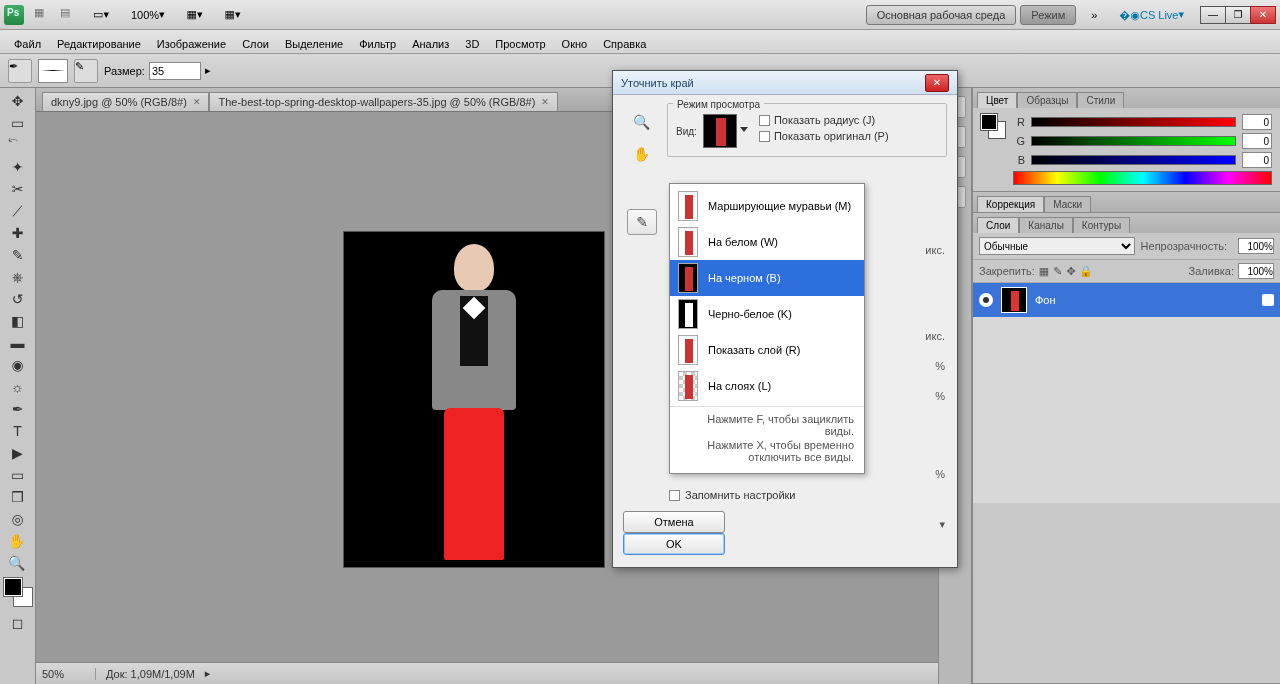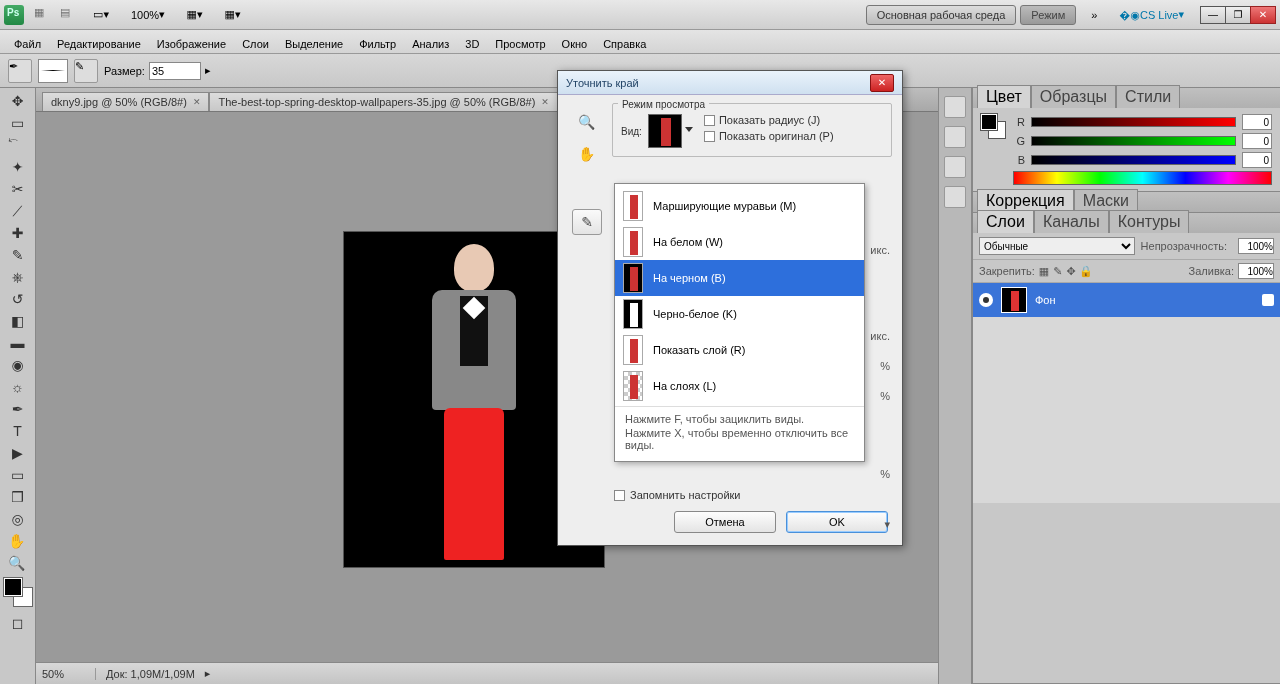--- a/index.html
+++ b/index.html
@@ -51,21 +51,21 @@
 .person .legs { position: absolute; left: 30px; top: 168px; width: 60px; height: 152px; background: #e22; border-radius: 6px 6px 2px 2px; }
 .statusbar { height: 22px; background: linear-gradient(#d8d8d8,#c4c4c4); display: flex; align-items: center; border-top: 1px solid #888; padding: 0 6px; gap: 10px; font-size: 10px; color: #333; }
 .statusbar .zoom { width: 54px; border-right: 1px solid #999; padding-right: 6px; }
 
 .dockstrip { width: 34px; background: #b8b8b8; border-left: 1px solid #888; border-right: 1px solid #888; display: flex; flex-direction: column; align-items: center; padding-top: 8px; gap: 8px; }
 .dockstrip .dockico { width: 22px; height: 22px; border: 1px solid #999; background: #ddd; border-radius: 2px; }
 
 .panels { width: 308px; background: #bfbfbf; display: flex; flex-direction: column; border-left: 1px solid #888; }
 .panel { border-bottom: 1px solid #888; background: #c8c8c8; }
 .ptabs { display: flex; background: linear-gradient(#c0c0c0,#b0b0b0); height: 20px; align-items: flex-end; padding-left: 4px; }
-.ptab { padding: 2px 8px; font-size: 16px; color: #444; border: 1px solid #888; border-bottom: none; background: #bdbdbd; }
+.ptab { padding: 2px 8px; font-size: 10px; color: #444; border: 1px solid #888; border-bottom: none; background: #bdbdbd; }
 .ptab.active { background: #d4d4d4; color: #000; }
 .pbody { padding: 6px 8px; }
 .colorrow { display: flex; align-items: center; gap: 6px; margin-bottom: 3px; }
 .colorrow .lab { width: 12px; text-align: right; color: #333; }
 .colorrow .slider { flex: 1; height: 10px; border: 1px solid #666; }
 .colorrow .slider.r { background: linear-gradient(to right,#000,#f00); }
 .colorrow .slider.g { background: linear-gradient(to right,#000,#0f0); }
 .colorrow .slider.b { background: linear-gradient(to right,#000,#00f); }
 .colorrow input { width: 30px; height: 16px; border: 1px solid #888; font-size: 10px; text-align: right; padding-right: 2px; }
 .spectrum { height: 14px; background: linear-gradient(to right,#f00,#ff0,#0f0,#0ff,#00f,#f0f,#f00); border: 1px solid #666; margin-top: 3px; }
@@ -81,57 +81,57 @@
 .layers .lockrow .spacer { flex: 1; }
 .layerlist { background: #d8d8d8; min-height: 220px; }
 .layer { display: flex; align-items: center; background: #3a74d8; color: #fff; height: 34px; padding: 0 6px; gap: 8px; }
 .layer .eye { width: 14px; height: 14px; background: #fff; border-radius: 50%; position: relative; }
 .layer .eye::after { content: ""; position: absolute; left: 4px; top: 4px; width: 6px; height: 6px; background: #333; border-radius: 50%; }
 .layer .thumb { width: 26px; height: 26px; background: #000; border: 1px solid #fff; position: relative; }
 .layer .thumb::after { content: ""; position: absolute; left: 9px; top: 3px; width: 8px; height: 20px; background: #d33; }
 .layer .lock { margin-left: auto; width: 12px; height: 12px; background: #fff; border-radius: 2px; }
 
 
-.dialog { position: absolute; left: 557px; top: 70px; width: 346px; background: #eee; border: 1px solid #555; box-shadow: 2px 2px 8px rgba(0,0,0,.4); }
+.dialog { position: absolute; left: 612px; top: 70px; width: 346px; background: #eee; border: 1px solid #555; box-shadow: 2px 2px 8px rgba(0,0,0,.4); }
 .dlg-title { height: 24px; background: linear-gradient(#eaf3fb,#cfe0f0); display: flex; align-items: center; padding: 0 8px; border-bottom: 1px solid #aac; }
 .dlg-title .t { flex: 1; color: #246; font-size: 11px; }
 .dlg-title .close { width: 24px; height: 18px; background: linear-gradient(#e66,#c22); color: #fff; border: 1px solid #811; display: flex; align-items: center; justify-content: center; font-size: 10px; border-radius: 2px; }
 .dlg-body { padding: 8px 10px 12px; position: relative; }
 .fieldset-label { position: absolute; left: 60px; top: 4px; background: #eee; padding: 0 4px; font-size: 10px; color: #333; z-index: 2; }
 .viewmode { border: 1px solid #bbb; border-radius: 2px; margin-left: 44px; padding: 10px 8px 8px; display: flex; align-items: flex-start; gap: 10px; position: relative; }
 .sidetools { position: absolute; left: -38px; top: 6px; display: flex; flex-direction: column; gap: 8px; }
 .sidetools .st { width: 24px; height: 24px; display: flex; align-items: center; justify-content: center; color: #444; font-size: 14px; }
 .viewrow { display: flex; align-items: center; gap: 6px; }
 .viewrow .lbl { font-size: 10px; color: #333; }
 .viewthumb { width: 34px; height: 34px; border: 1px solid #666; background: #000; position: relative; }
 .viewthumb::after { content: ""; position: absolute; left: 12px; top: 3px; width: 10px; height: 28px; background: #c33; }
 .viewthumb .dd { position: absolute; right: -12px; top: 12px; width: 0; height: 0; border-left: 4px solid transparent; border-right: 4px solid transparent; border-top: 5px solid #333; }
 .chk { display: flex; align-items: center; gap: 4px; font-size: 10px; color: #333; margin-bottom: 4px; }
 .chk .box { width: 11px; height: 11px; border: 1px solid #888; background: #fff; }
 .refine-ico { position: absolute; left: 14px; top: 114px; width: 30px; height: 26px; border: 1px solid #999; background: linear-gradient(#fafafa,#e4e4e4); border-radius: 3px; display: flex; align-items: center; justify-content: center; }
 .refine-ico::after { content: "✎"; font-size: 14px; color: #444; }
-.dropdown { position: absolute; left: 56px; top: 88px; width: 251px; background: #fff; border: 1px solid #888; box-shadow: 2px 2px 6px rgba(0,0,0,.3); padding: 4px 0; z-index: 5; }
+.dropdown { position: absolute; left: 56px; top: 88px; width: 196px; background: #fff; border: 1px solid #888; box-shadow: 2px 2px 6px rgba(0,0,0,.3); padding: 4px 0; z-index: 5; text-align: right; }
 .dd-item { display: flex; align-items: center; gap: 10px; padding: 4px 8px; height: 36px; cursor: default; }
 .dd-item:hover, .dd-item.sel { background: #2d6fdc; color: #fff; }
 .dd-item.sel { background: #2d6fdc; color: #fff; }
 .dd-thumb { width: 20px; height: 30px; border: 1px solid #aaa; background: #000; position: relative; flex-shrink: 0; }
 .dd-thumb::after { content: ""; position: absolute; left: 6px; top: 3px; width: 8px; height: 24px; background: #c33; }
 .dd-thumb.ants { background: #fff; }
 .dd-thumb.overlay { background: #f55; }
 .dd-thumb.white { background: #fff; }
 .dd-thumb.white::after { background: #c33; }
 .dd-thumb.bw { background: #000; }
 .dd-thumb.bw::after { background: #fff; }
 .dd-thumb.layers { background: repeating-conic-gradient(#ccc 0 25%, #fff 0 50%) 0 0/8px 8px; }
 .dd-hints { padding: 6px 10px 4px; font-size: 10px; color: #555; border-top: 1px solid #ddd; margin-top: 2px; }
 .dd-hints div { margin-bottom: 2px; }
 .dlg-peek { position: absolute; right: 12px; top: 140px; color: #555; font-size: 10px; text-align: right; line-height: 30px; }
 .remember { display: flex; align-items: center; gap: 5px; margin: 332px 0 10px 46px; font-size: 10px; color: #333; }
 .remember .box { width: 11px; height: 11px; border: 1px solid #888; background: #fff; }
-.dlg-btns { display: flex; justify-content: flex-end; gap: 10px; padding-right: 4px; }
+.dlg-btns { display: flex; justify-content: flex-end; gap: 0; padding-right: 4px; flex-direction: column; }
 .dlg-btn { width: 102px; height: 22px; border: 1px solid #888; background: linear-gradient(#fdfdfd,#e4e4e4); border-radius: 3px; display: flex; align-items: center; justify-content: center; font-size: 11px; }
 .dlg-btn.ok { border-color: #4a90d9; box-shadow: 0 0 0 1px #9cf inset; }
 </style>
 </head>
 <body>
 
 <div class="app">
 
   <div class="titlebar">
     <div class="ps-logo"></div>

